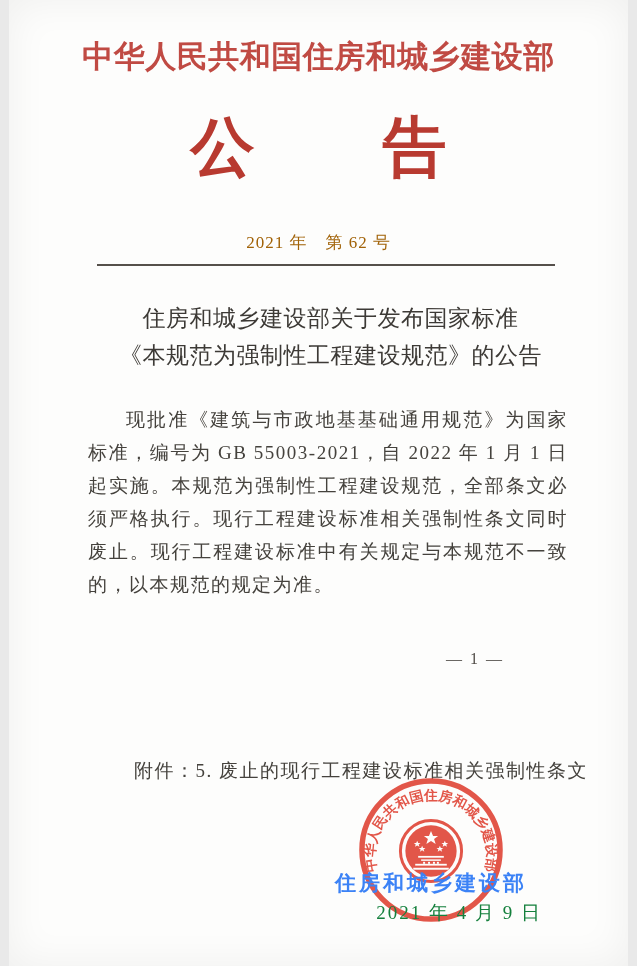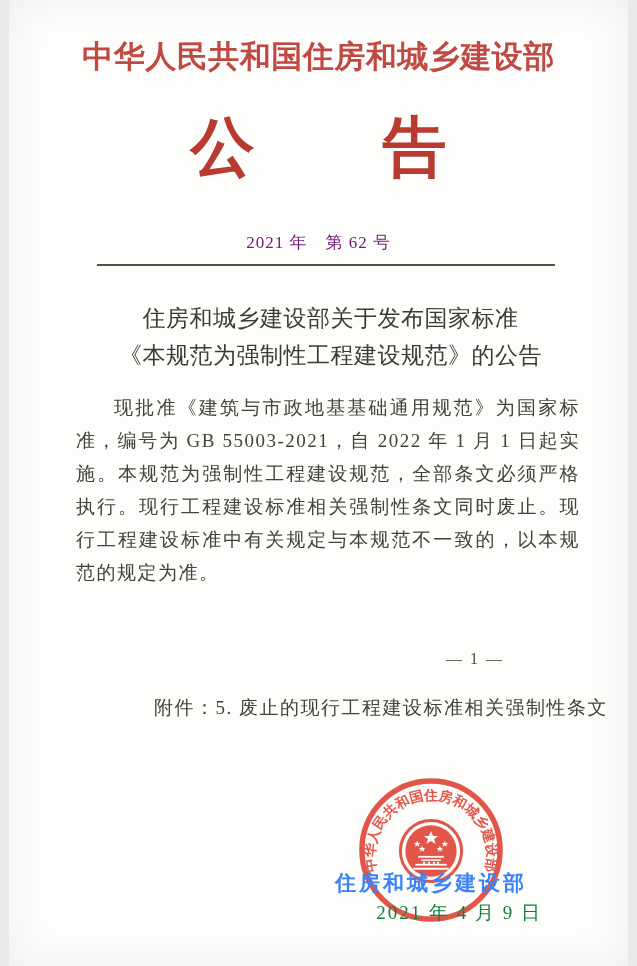--- a/index.html
+++ b/index.html
@@ -25,21 +25,21 @@
   .announce-title{
     position:absolute;top:104px;left:0;width:100%;
     text-align:center;
     font-size:64px;font-weight:bold;
     color:#b83a30;
   }
   .issue-line{
     position:absolute;top:231px;left:0;width:100%;
     text-align:center;
     font-size:17px;
-    color:#701a75;
+    color:#a16207;
     letter-spacing:1px;
   }
   .rule{
     position:absolute;top:264px;left:88px;width:458px;height:2px;
     background:#55504b;
   }
   .doc-title{
     position:absolute;top:300px;left:12px;width:100%;
     text-align:center;
     font-size:23px;font-weight:normal;
@@ -48,33 +48,32 @@
     letter-spacing:0.5px;
   }
   .body-text{
     position:absolute;top:391px;left:67px;width:504px;
     font-size:19px;
     line-height:33px;
     color:#45423d;
     letter-spacing:1.5px;
     text-align:justify;
   }
-  .body-text p{margin:0;text-indent:2em;}
+  .body-text p{margin:12px;text-indent:2em;}
   .page-number{
     position:absolute;top:650px;left:0;width:100%;
     box-sizing:border-box;
     text-align:right;padding-right:124px;
     font-size:16px;color:#514d48;letter-spacing:2px;
   }
   .attachments{
-    position:absolute;top:689px;left:125px;
+    position:absolute;top:752px;left:125px;
     font-size:19px;color:#45423d;
     letter-spacing:1.5px;
     display:flex;
-    margin-left:20px;
   }
   .attachments .label{flex:0 0 auto;line-height:38px;}
   .attachments .items{flex:1;}
   .attachments .item{line-height:38px;}
   .seal{
     position:absolute;left:348px;top:776px;width:148px;height:148px;
     opacity:0.93;
   }
   .seal-signature{
     position:absolute;top:869px;left:312px;width:220px;

